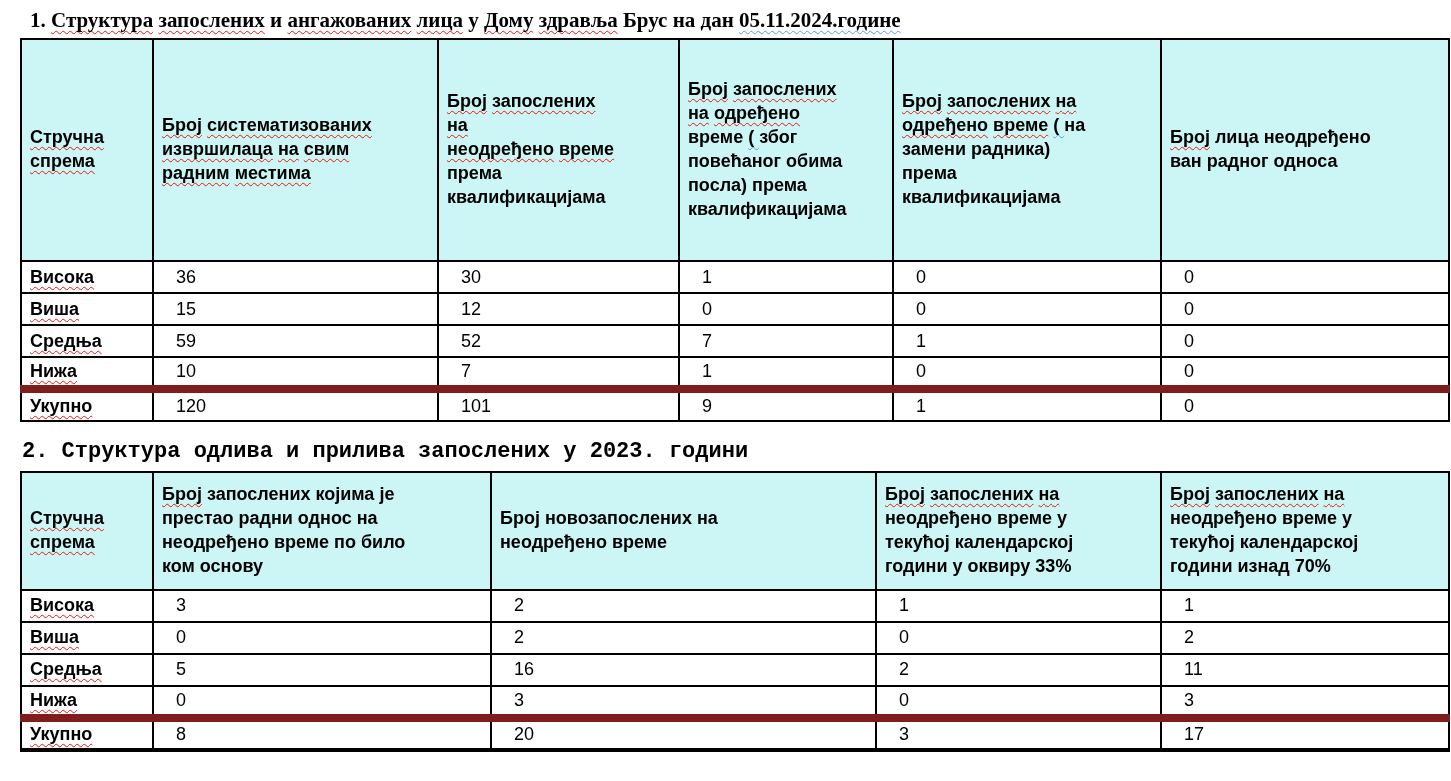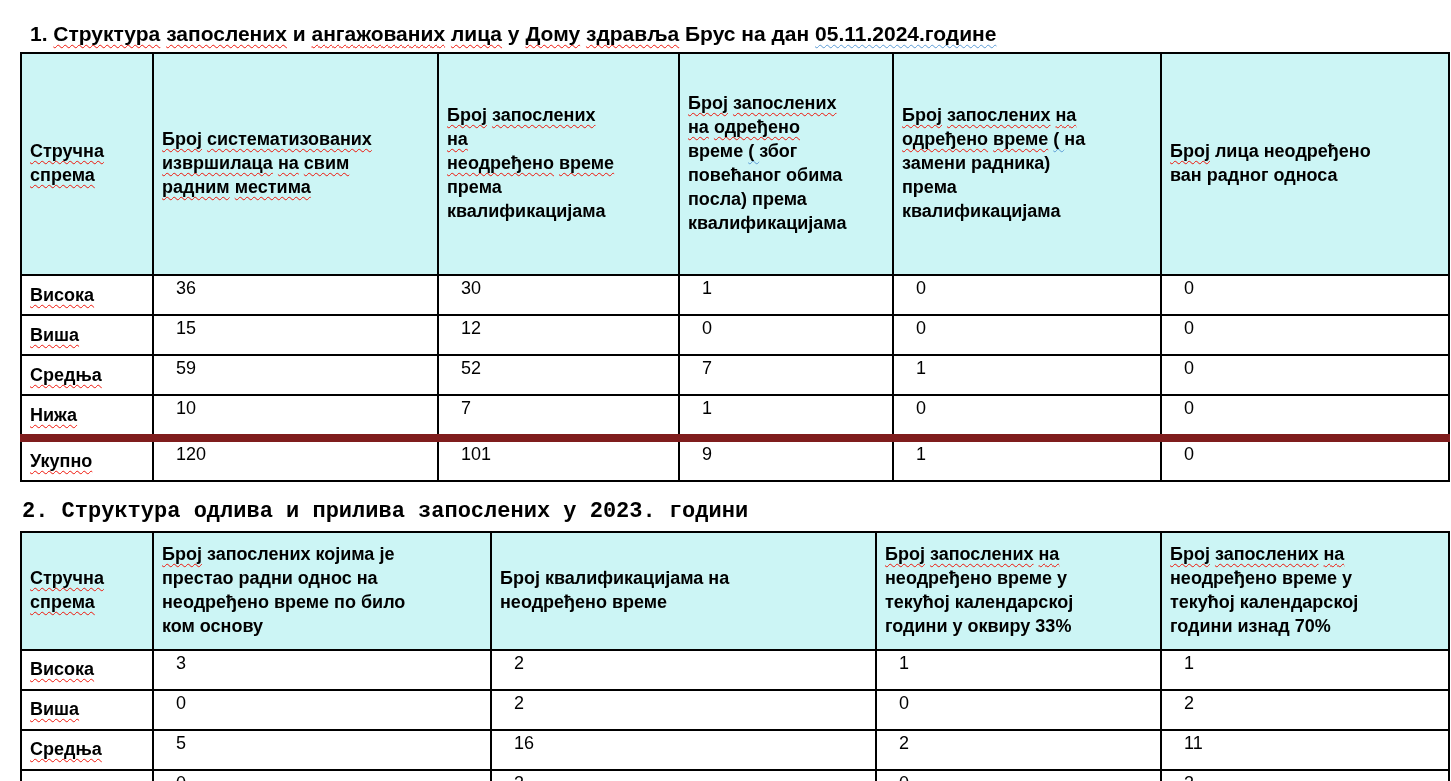--- a/index.html
+++ b/index.html
@@ -1,23 +1,23 @@
 <!DOCTYPE html>
 <html><head>
 <meta charset="utf-8">
 <style>
   html,body{margin:0;padding:0;background:#ffffff;}
   .page{
     width:1451px;height:781px;background:#ffffff;overflow:hidden;
     font-family:"Liberation Sans",sans-serif;color:#000;
   }
   .title1{
-    font-family:Liberation Sans, sans-serif;
+    font-family:Liberation Serif, serif;
     font-size:21px;font-weight:bold;line-height:1.25;
-    margin:21px 0 5px 30px;
+    margin:7px 0 5px 30px;
   }
   .title2{
     font-family:Liberation Mono, monospace;
     font-size:22px;font-weight:bold;line-height:1.25;
     margin:16px 0 5px 22px;
   }
   table{
     border-collapse:collapse;table-layout:fixed;
     margin-left:20px;width:1428px;
     font-family:"Liberation Sans",sans-serif;
@@ -30,21 +30,21 @@
   }
   .t1 thead tr{height:222px;}
   .t2 thead tr{height:118px;}
   .data-row{height:32px;}
   .label-cell{
     font-weight:bold;font-size:18px;vertical-align:middle;
     padding:2px 4px 2px 8px;background:#fff;border-radius:13px;
   }
   .num-cell{
     font-size:18px;vertical-align:middle;
-    padding:2px 4px 15px 22px;background:#fff;font-weight:normal;
+    padding:2px 4px 2px 22px;background:#fff;font-weight:normal;
   }
   .total-row td{border-top:8px solid #7f1d1d;}
   .t2 .total-row td{border-bottom:4px solid #000;}
   .sq-red{
     text-decoration-line:underline;text-decoration-style:wavy;
     text-decoration-color:#ee1509;text-decoration-thickness:1px;
     text-underline-offset:3px;text-decoration-skip-ink:none;
   }
   .sq-blue{
     text-decoration-line:underline;text-decoration-style:wavy;
@@ -129,21 +129,21 @@
       <col style="width:132px">
         <col style="width:338px">
         <col style="width:385px">
       <col style="width:285px">
         <col style="width:288px">
     </colgroup>
     <thead>
       <tr>
         <th><span class="sq-red">Стручна</span><span> </span><span class="sq-red">спрема</span></th>
         <th><span class="sq-red">Број</span><span> запослених којима је</span><br><span>престао радни однос на</span><br><span>неодређено време по било</span><br><span>ком основу</span></th>
-        <th><span>Број квалификацијама на</span><br><span>неодређено време</span></th>
+        <th><span>Број новозапослених на</span><br><span>неодређено време</span></th>
         <th><span class="sq-red">Број</span><span> </span><span class="sq-red">запослених</span><span> </span><span class="sq-red">на</span><br><span>неодређено време у</span><br><span>текућој календарској</span><br><span>години у оквиру 33%</span></th>
         <th><span class="sq-red">Број</span><span> </span><span class="sq-red">запослених</span><span> </span><span class="sq-red">на</span><br><span>неодређено време у</span><br><span>текућој календарској</span><br><span>години изнад 70%</span></th>
       </tr>
     </thead>
     <tbody>
         <tr class="data-row">
           <td class="label-cell"><span class="sq-red">Висока</span></td>
           <td class="num-cell">3</td>
           <td class="num-cell">2</td>
           <td class="num-cell">1</td>

